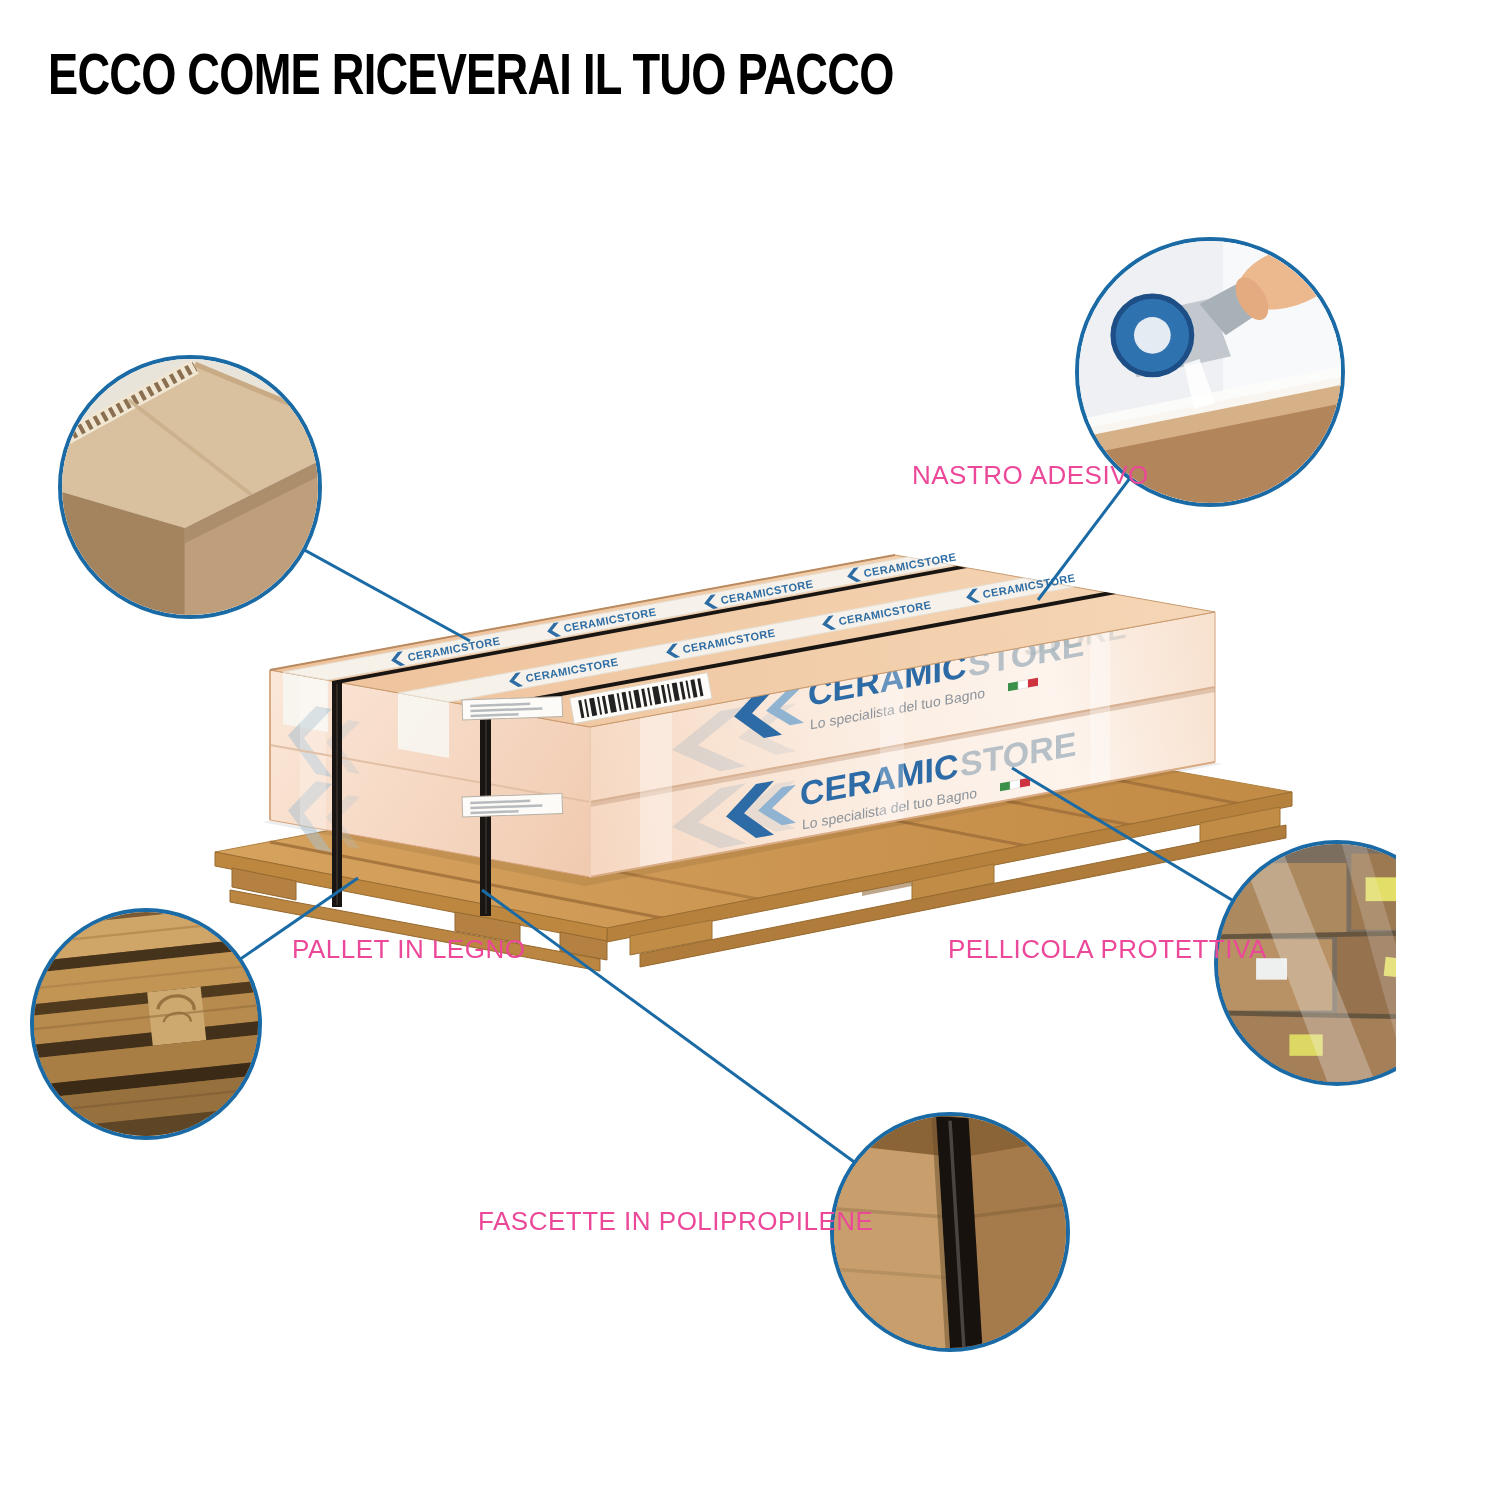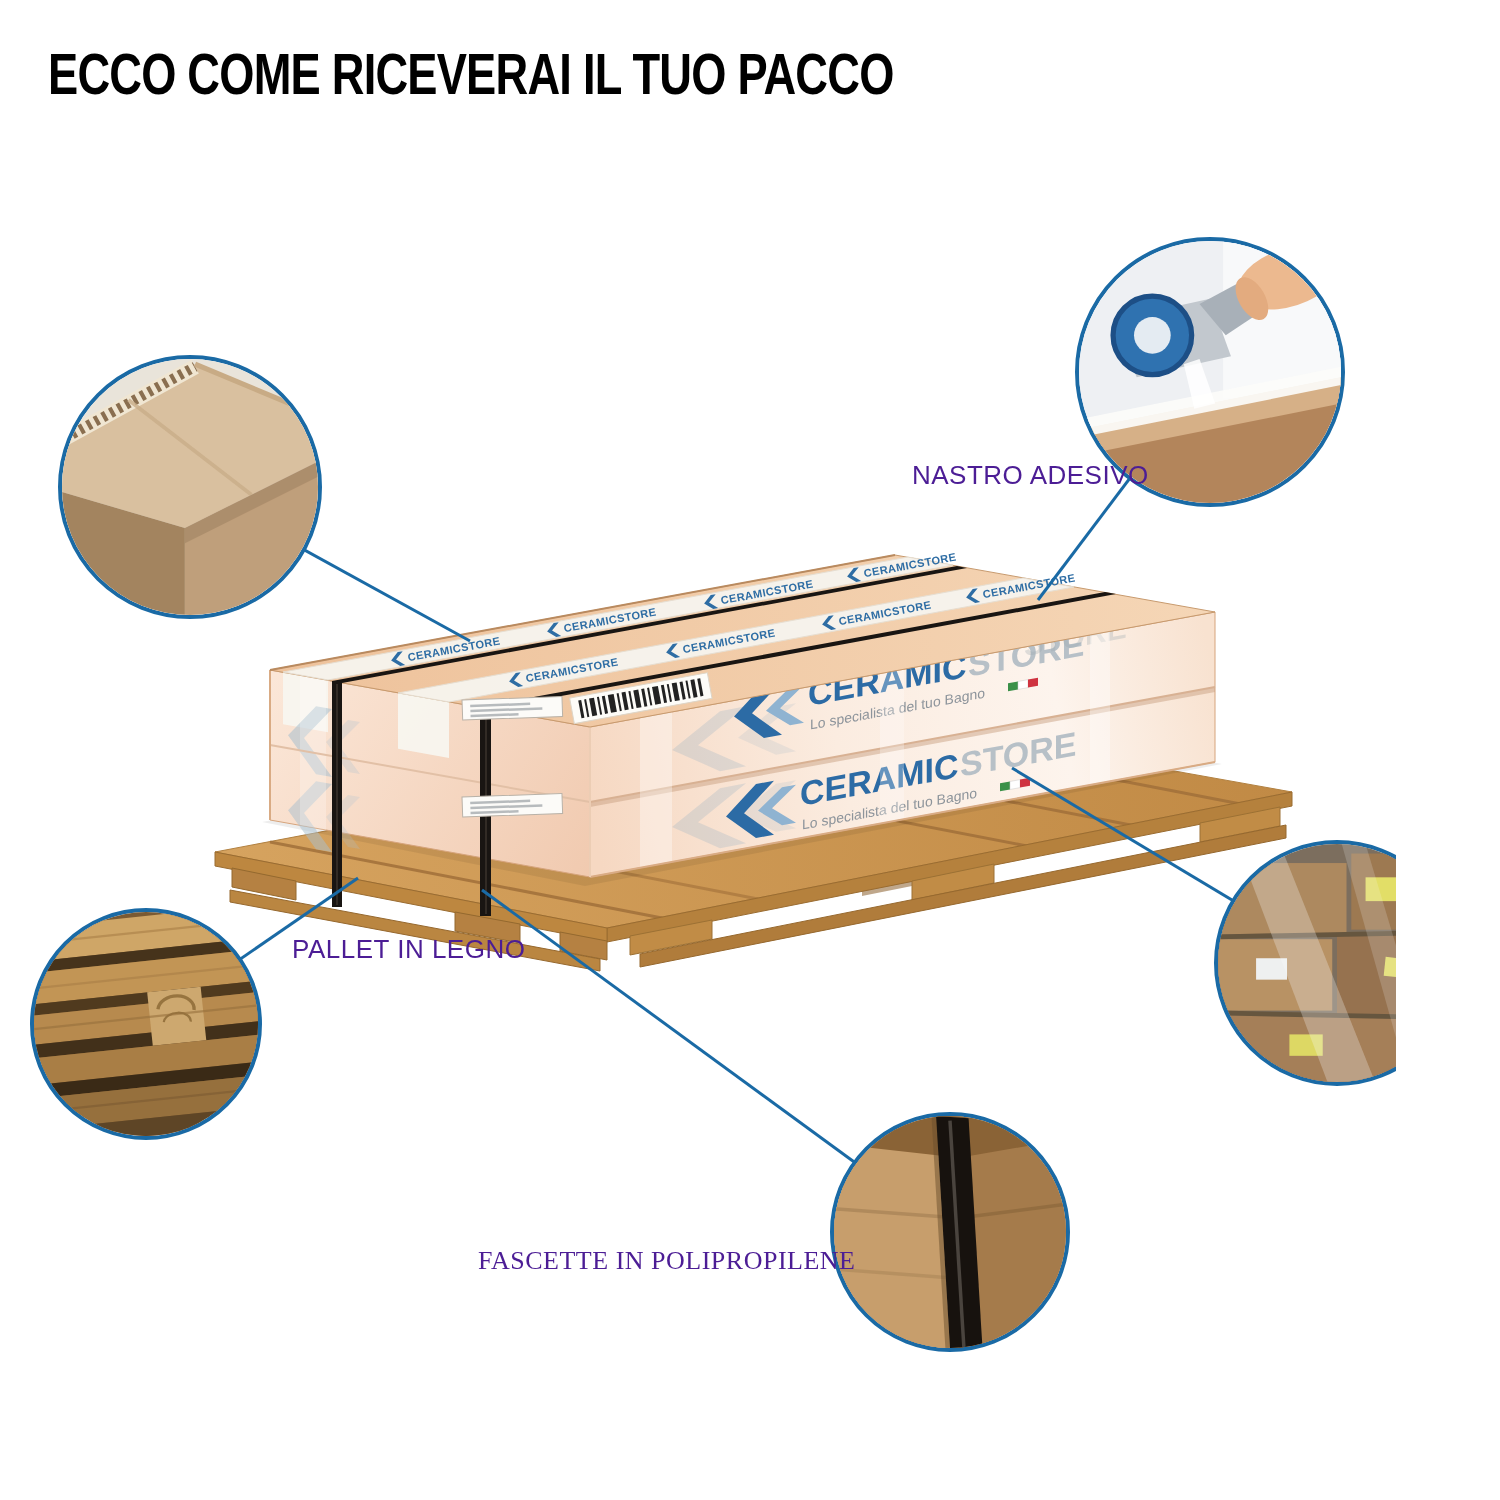--- a/index.html
+++ b/index.html
@@ -10,21 +10,21 @@
   .scene{position:absolute;left:0;top:0;width:1500px;height:1500px;z-index:1;}
   .scene text{font-family:"Liberation Sans",sans-serif;}
   .logoP{fill:#2c6ba5;font-weight:bold;}
   .logoS{fill:#b7c0c7;font-weight:bold;}
   .logoGhost{fill:#9aa7ad;font-weight:bold;opacity:.30;}
   .tagline{fill:#8d949b;}
   .tapeTxt{fill:#2e6da4;font-weight:bold;letter-spacing:.4px;}
   .circle{position:absolute;box-sizing:border-box;border:4px solid #1a6aa5;border-radius:50%;
           overflow:hidden;background:#fff;z-index:2;}
   .circle svg{display:block;width:100%;height:100%;}
-  .label{position:absolute;z-index:3;font-size:26px;color:#4c1d95;letter-spacing:.5px;white-space:nowrap;}
+  .label{position:absolute;z-index:3;font-size:26px;color:#ec4899;letter-spacing:.5px;white-space:nowrap;}
 </style>
 </head>
 <body>
 
 <div class="page">
 
   <div class="title">ECCO COME RICEVERAI IL TUO PACCO</div>
 
   <svg class="scene" viewBox="0 0 1500 1500">
     <defs>
@@ -338,16 +338,17 @@
       <line x1="0" y1="40" x2="54" y2="44" stroke="#b08a5c" stroke-width="1.5"></line>
       <line x1="54" y1="44" x2="100" y2="38" stroke="#936d40" stroke-width="1.5"></line>
       <line x1="0" y1="66" x2="54" y2="70" stroke="#b08a5c" stroke-width="1.5" opacity=".7"></line>
       <line x1="43" y1="0" x2="49" y2="100" stroke="#6b4f2c" stroke-width="2" opacity=".5"></line>
       <polygon points="44,0 58,1 64,100 50,100" fill="#17120e"></polygon>
       <line x1="50" y1="2" x2="56" y2="100" stroke="#4a443e" stroke-width="1.5"></line>
     </svg>
   </div>
 
   <div class="label" style="left:912px;top:460px;">NASTRO ADESIVO</div>
+  <div class="label" style="left:948px;top:934px;">PELLICOLA PROTETTIVA</div>
   <div class="label" style="left:292px;top:934px;">PALLET IN LEGNO</div>
-  <div class="label" style="left:478px;top:1246px;font-family:Liberation Serif, serif;">FASCETTE IN POLIPROPILENE</div>
+  <div class="label" style="left:478px;top:1206px;">FASCETTE IN POLIPROPILENE</div>
 
 </div>
 
 </body></html>

